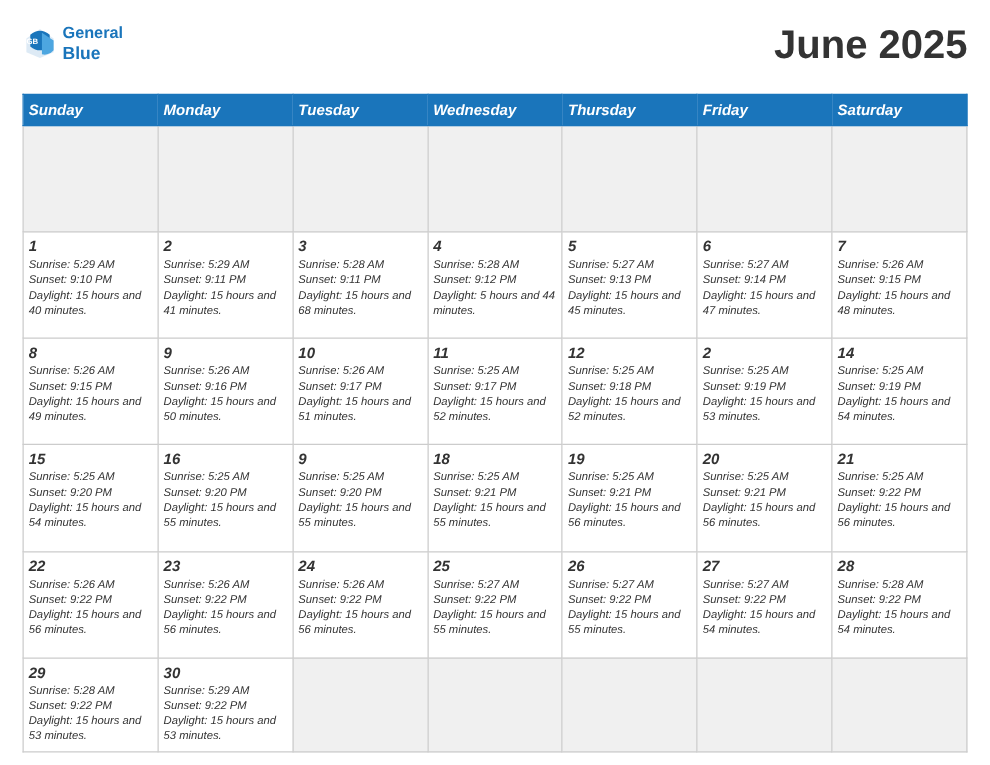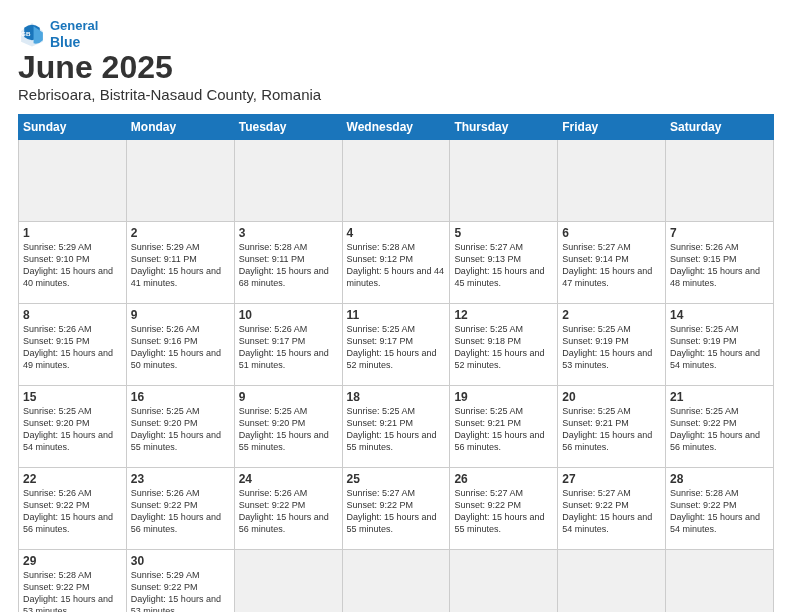--- a/index.html
+++ b/index.html
@@ -14,22 +14,21 @@
       width: 792px;
       height: 612px;
       padding: 18px 18px 10px 18px;
       display: flex;
       flex-direction: column;
     }
     .header {
       display: flex;
       align-items: flex-start;
       justify-content: space-between;
-      margin-bottom: 11px;
-      flex-direction: column;
+      margin-bottom: 22px;
     }
     .logo {
       display: flex;
       align-items: center;
       gap: 4px;
     }
     .logo-icon {
       width: 28px;
       height: 28px;
     }
@@ -45,20 +44,21 @@
       font-size: 15px;
       font-weight: normal;
       color: #333;
     }
     .calendar {
       flex: 1;
       border: 1px solid #ccc;
       border-collapse: collapse;
       width: 100%;
       table-layout: fixed;
+      font-style: italic;
     }
     .calendar th {
       background: #1a75bb;
       color: #fff;
       font-size: 12px;
       font-weight: bold;
       padding: 5px 4px;
       text-align: left;
       border: 1px solid #1a75bb;
     }
@@ -102,21 +102,20 @@
         <path d="M20,8 L32,16 L32,26 Q26,32 20,30 Z" fill="#4da6e0"></path>
         <text x="4" y="20" font-size="8" font-weight="bold" fill="white" font-family="Arial">GB</text>
       </svg>
       <div>
         <div style="font-size:13px;font-weight:bold;color:#1a75bb;line-height:1.2">General</div>
         <div style="font-size:14px;font-weight:bold;color:#1a75bb;line-height:1.2">Blue</div>
       </div>
     </div>
     <div class="title-block">
       <h1>June 2025</h1>
-      <h2>Rebrisoara, Bistrita-Nasaud County, Romania</h2>
     </div>
   </div>
 
   <table class="calendar">
     <thead>
       <tr>
         <th>Sunday</th>
         <th>Monday</th>
         <th>Tuesday</th>
         <th>Wednesday</th>

